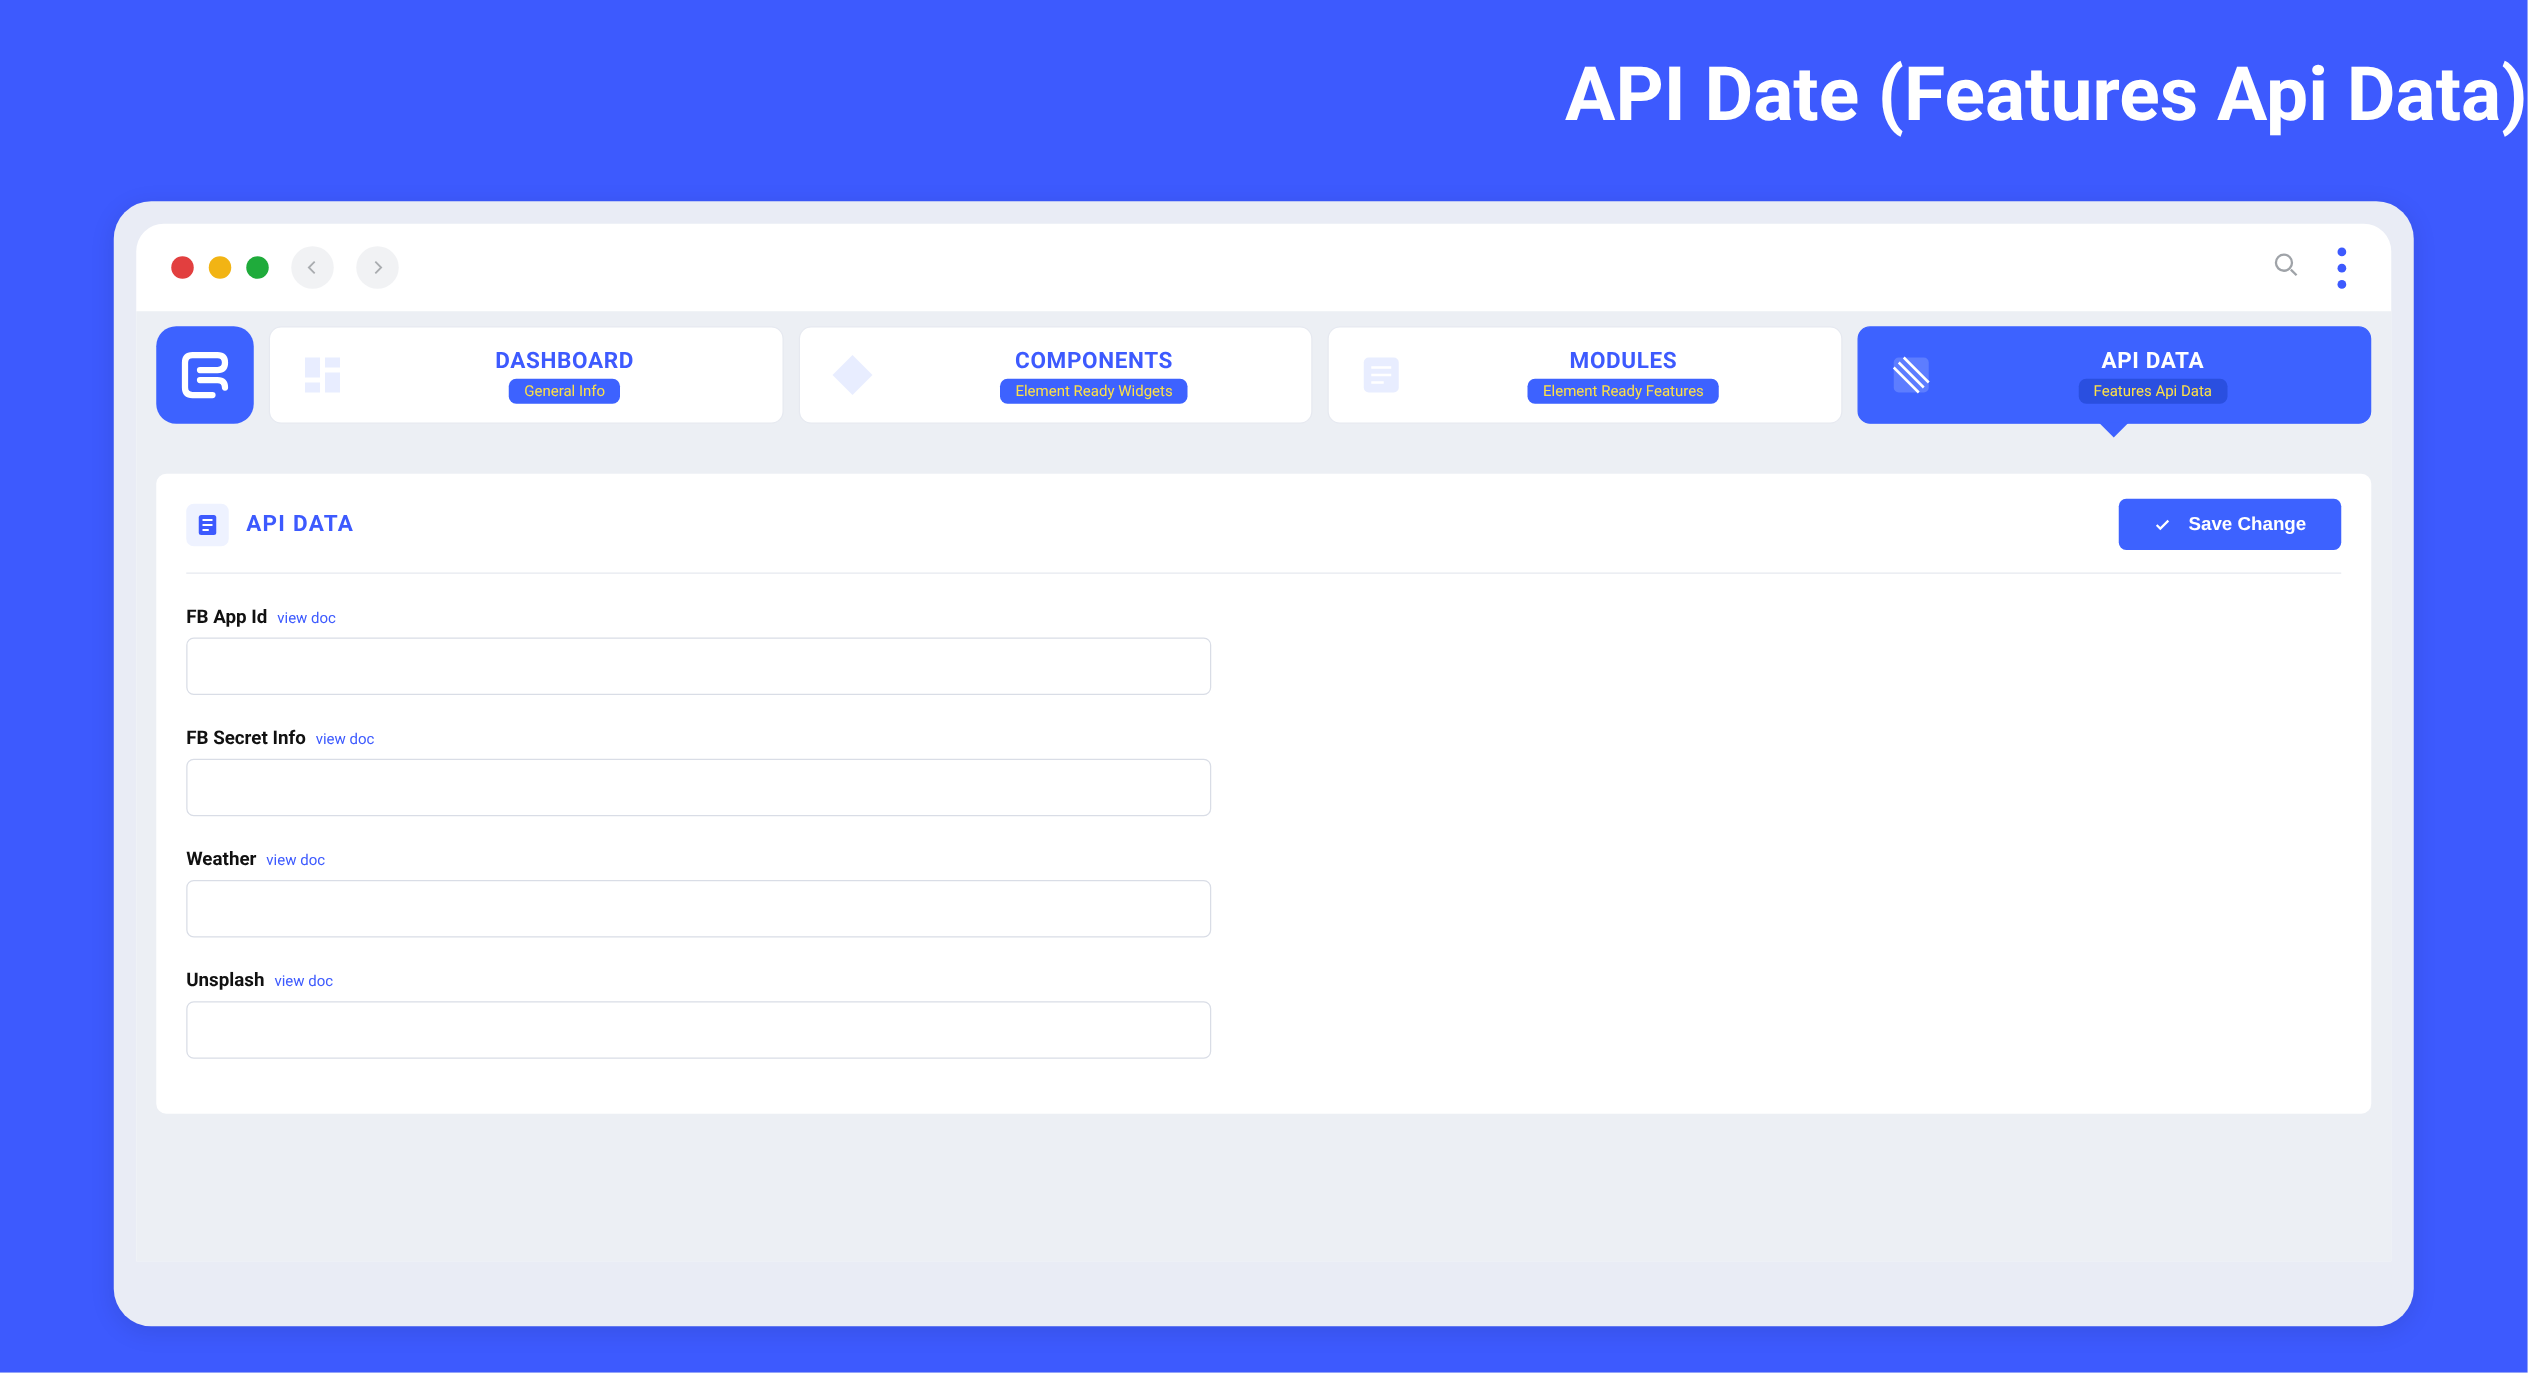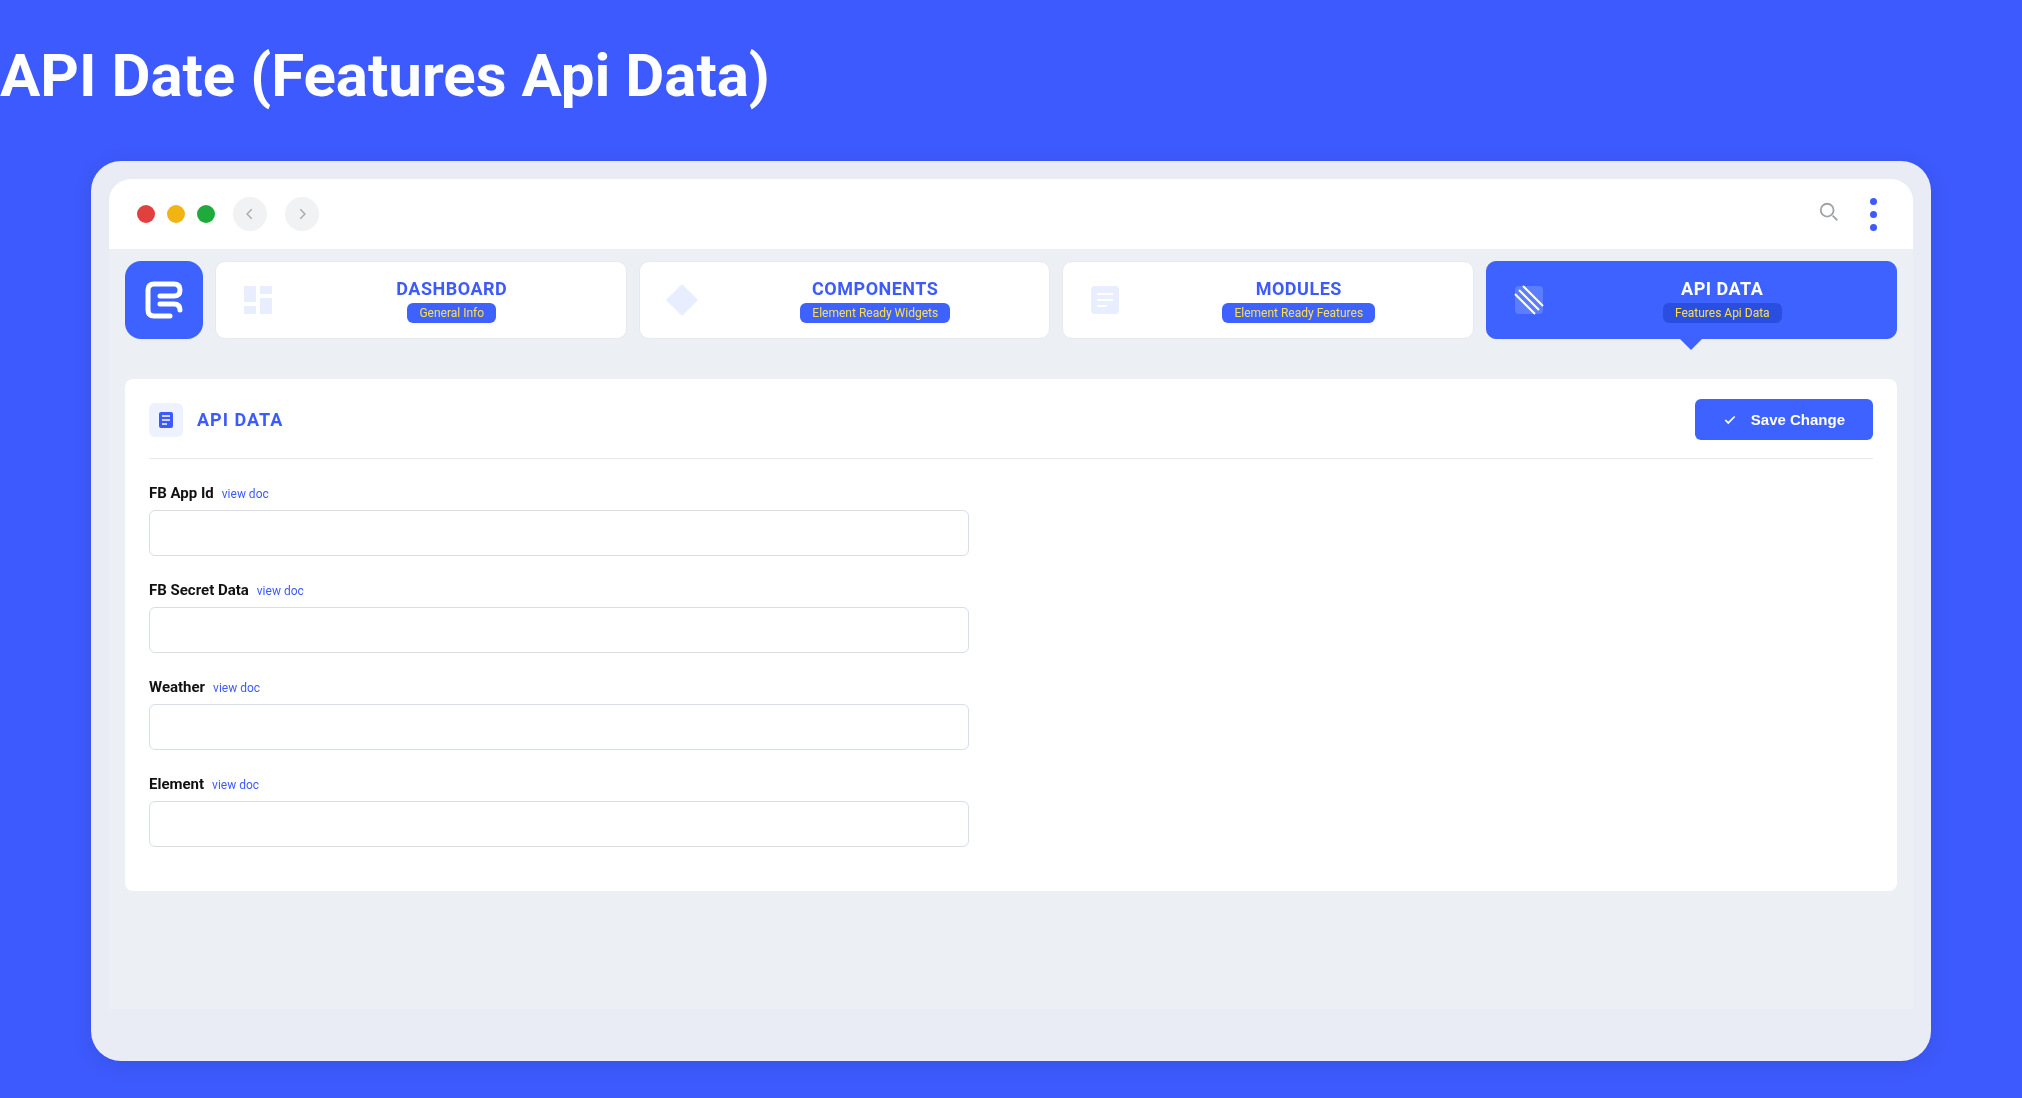--- a/index.html
+++ b/index.html
@@ -5,21 +5,21 @@
 * { margin: 0; padding: 0; box-sizing: border-box; }
 body {
   font-family: -apple-system, BlinkMacSystemFont, "Segoe UI", Roboto, Helvetica, Arial, sans-serif;
   background: #3d5afe;
   width: 2022px;
   height: 1098px;
   overflow: hidden;
   position: relative;
 }
 .page-title {
-  text-align: left;
+  text-align: right;
   color: #fff;
   font-size: 60px;
   font-weight: 700;
   padding: 40px 0 50px;
 }
 .outer-card {
   background: #e9ecf5;
   width: 1840px;
   margin: 0 auto;
   border-radius: 30px;
@@ -238,31 +238,31 @@
           </button>
         </div>
 
         <div class="form-body">
           <div class="form-row">
             <span class="form-label">FB App Id</span>
             <a class="view-doc">view doc</a>
             <input class="form-input" type="text" value="" style="">
           </div>
           <div class="form-row">
-            <span class="form-label">FB Secret Data</span>
+            <span class="form-label">FB Secret Info</span>
             <a class="view-doc">view doc</a>
             <input class="form-input" type="text" value="" style="">
           </div>
           <div class="form-row">
             <span class="form-label">Weather</span>
             <a class="view-doc">view doc</a>
             <input class="form-input" type="text" value="" style="">
           </div>
           <div class="form-row">
-            <span class="form-label">Element</span>
+            <span class="form-label">Unsplash</span>
             <a class="view-doc">view doc</a>
             <input class="form-input" type="text" value="" style="">
           </div>
         </div>
       </div>
     </div>
   </div>
 </div>
 
 </body></html>

